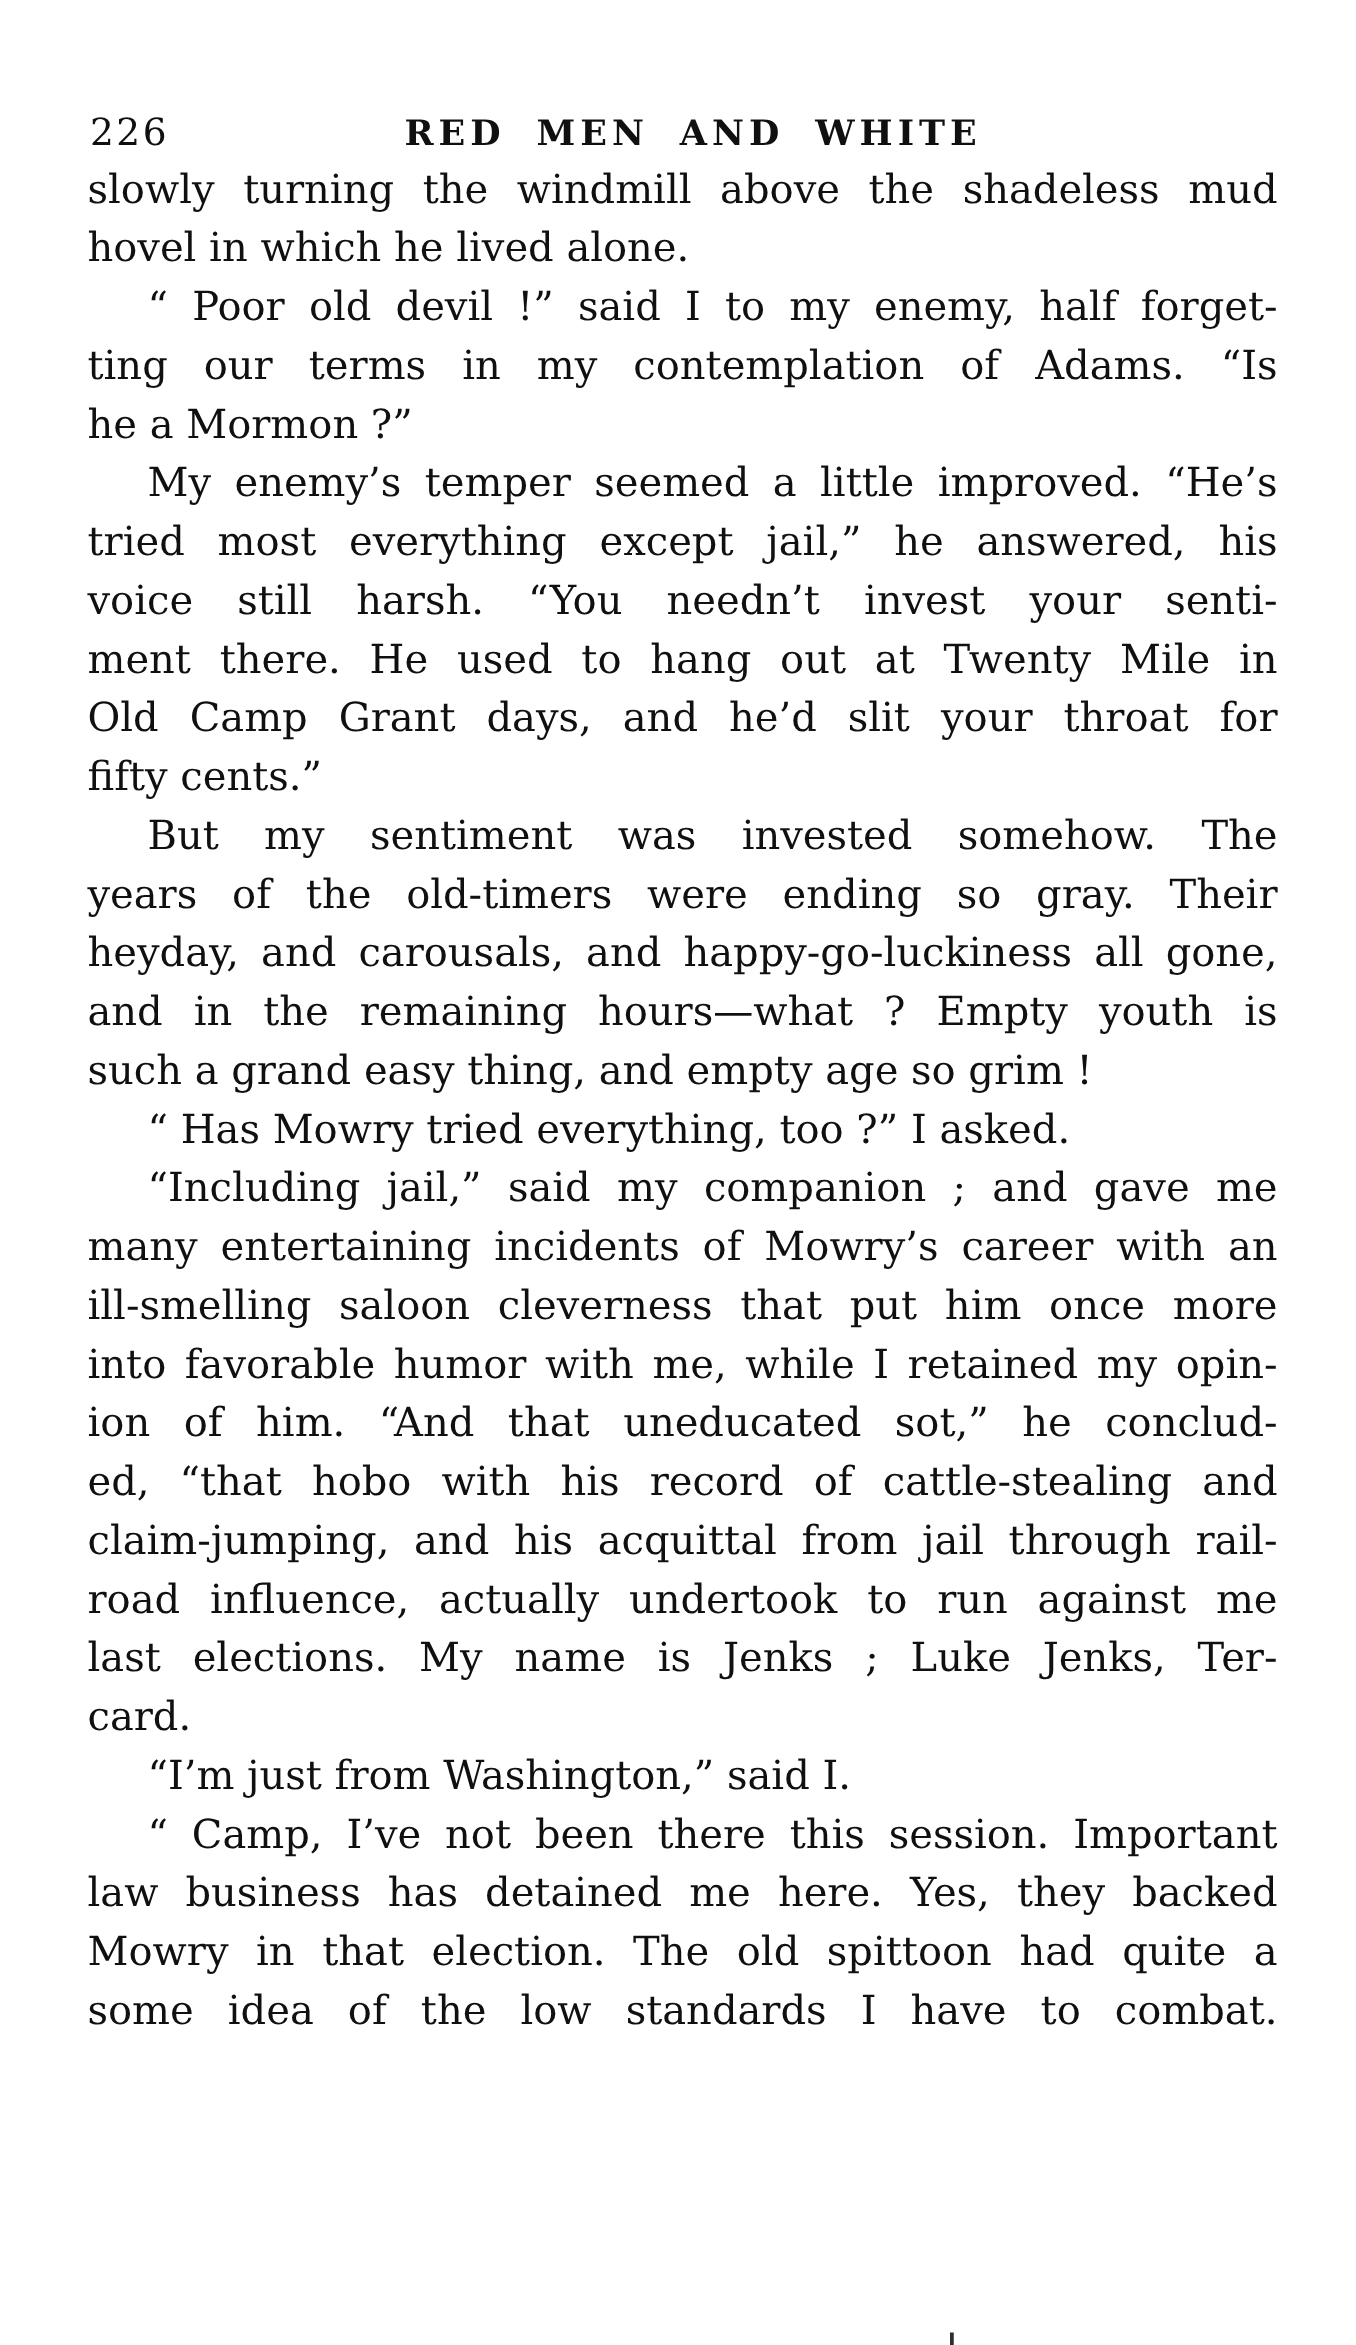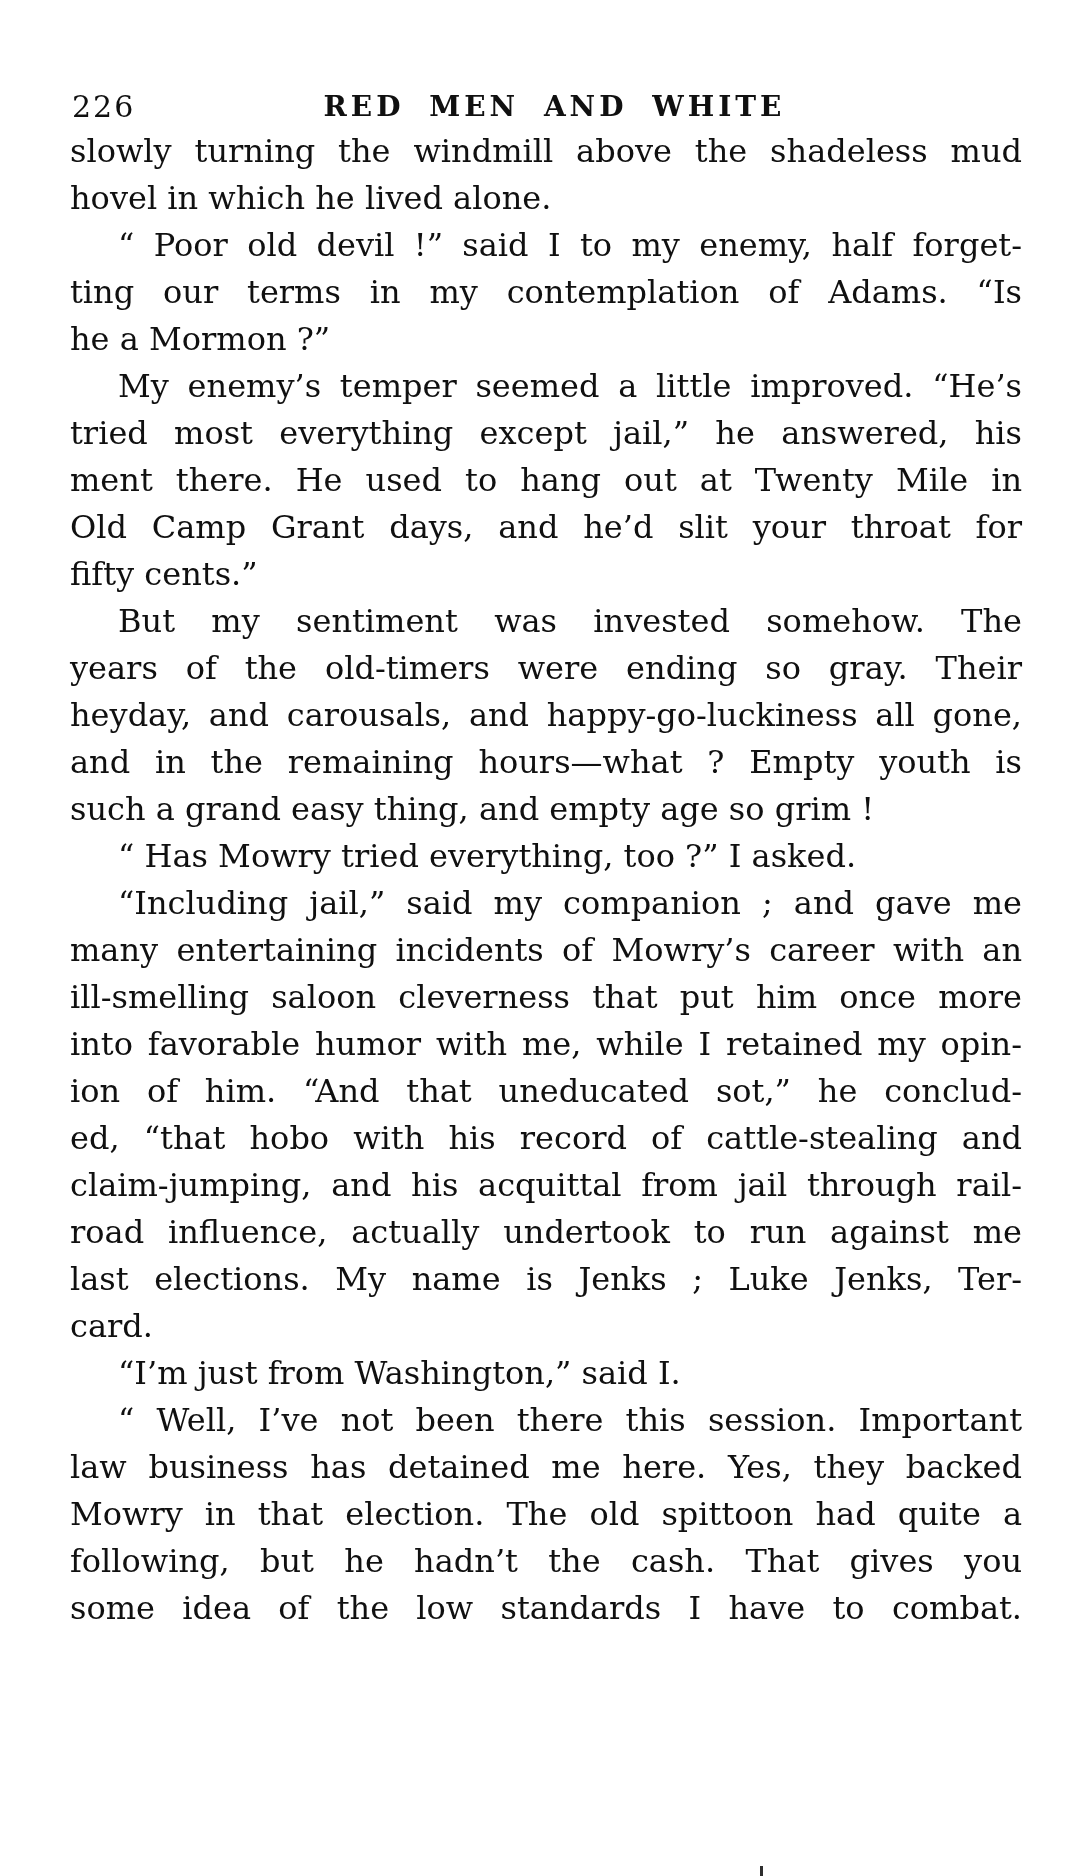--- a/index.html
+++ b/index.html
@@ -77,41 +77,41 @@
   </div>
 
   <div class="body-text">
       <div class="line">slowly turning the windmill above the shadeless mud</div>
       <div class="line end">hovel in which he lived alone.</div>
       <div class="line indent">“ Poor old devil !” said I to my enemy, half forget-</div>
       <div class="line">ting our terms in my contemplation of Adams. “Is</div>
       <div class="line end">he a Mormon ?”</div>
       <div class="line indent">My enemy’s temper seemed a little improved. “He’s</div>
       <div class="line">tried most everything except jail,” he answered, his</div>
+      <div class="line">voice still harsh. “You needn’t invest your senti-</div>
       <div class="line">ment there. He used to hang out at Twenty Mile in</div>
       <div class="line">Old Camp Grant days, and he’d slit your throat for</div>
       <div class="line end">fifty cents.”</div>
       <div class="line indent">But my sentiment was invested somehow. The</div>
       <div class="line">years of the old-timers were ending so gray. Their</div>
       <div class="line">heyday, and carousals, and happy-go-luckiness all gone,</div>
       <div class="line">and in the remaining hours—what ? Empty youth is</div>
       <div class="line end">such a grand easy thing, and empty age so grim !</div>
       <div class="line indent end">“ Has Mowry tried everything, too ?” I asked.</div>
       <div class="line indent">“Including jail,” said my companion ; and gave me</div>
       <div class="line">many entertaining incidents of Mowry’s career with an</div>
       <div class="line">ill-smelling saloon cleverness that put him once more</div>
       <div class="line">into favorable humor with me, while I retained my opin-</div>
       <div class="line">ion of him. “And that uneducated sot,” he conclud-</div>
       <div class="line">ed, “that hobo with his record of cattle-stealing and</div>
       <div class="line">claim-jumping, and his acquittal from jail through rail-</div>
       <div class="line">road influence, actually undertook to run against me</div>
       <div class="line">last elections. My name is Jenks ; Luke Jenks, Ter-</div>
       <div class="line end">card.</div>
       <div class="line indent end">“I’m just from Washington,” said I.</div>
-      <div class="line indent">“ Well, I’ve not been there this session. Important</div>
+      <div class="line indent">“ Camp, I’ve not been there this session. Important</div>
       <div class="line">law business has detained me here. Yes, they backed</div>
       <div class="line">Mowry in that election. The old spittoon had quite a</div>
-      <div class="line">following, but he hadn’t the cash. That gives you</div>
       <div class="line">some idea of the low standards I have to combat.</div>
     </div>
 
   <div class="scan-speck"></div>
 </div>
 
 </body></html>

